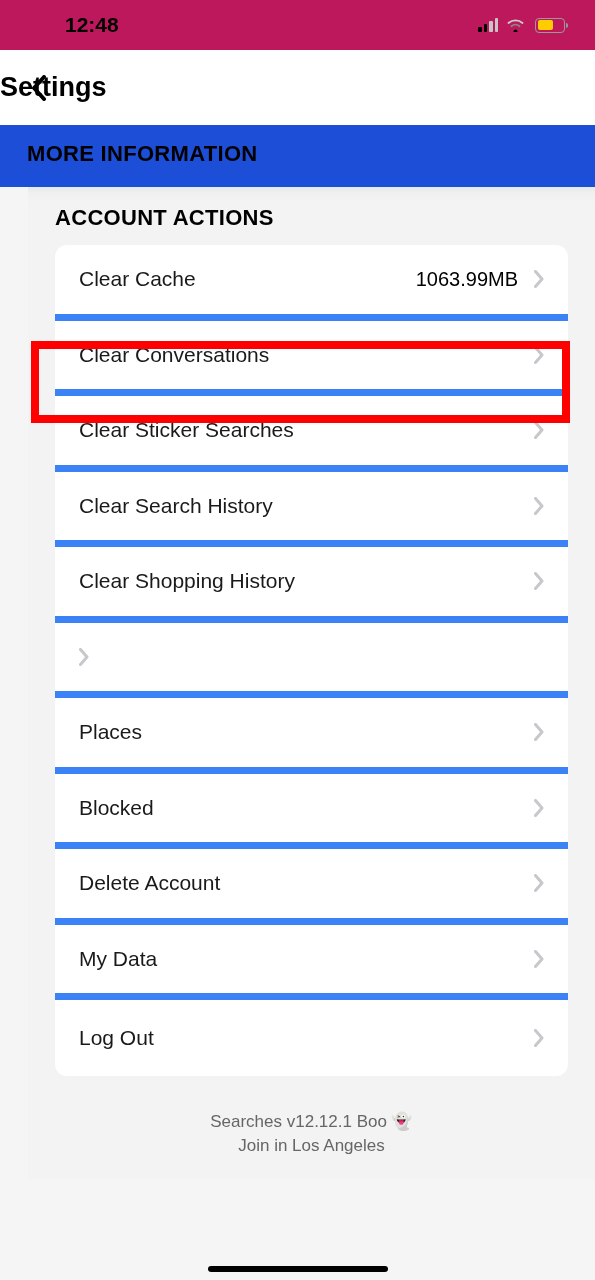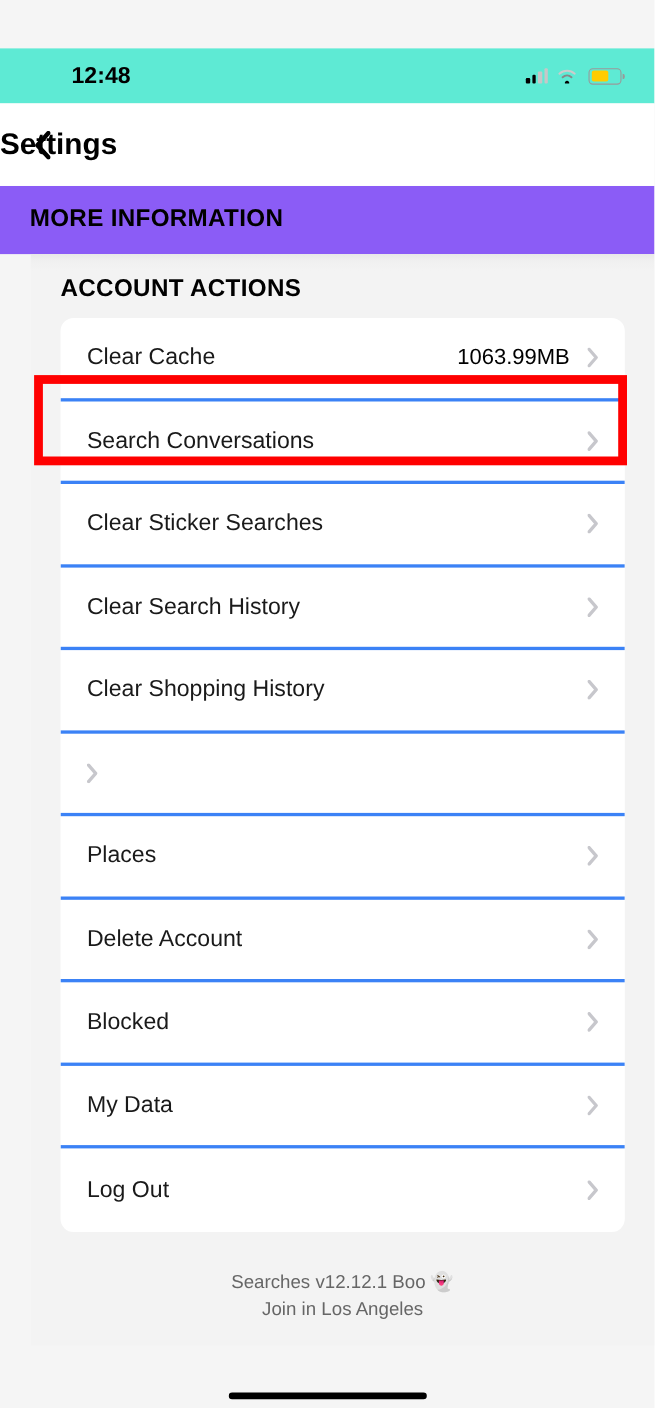--- a/index.html
+++ b/index.html
@@ -11,26 +11,25 @@
     }
     body {
       width: 595px;
       height: 1280px;
       background: #f5f5f5;
       overflow: hidden;
       position: relative;
     }
     .status-bar {
       height: 50px;
-      background: #5eead4;
+      background: #be185d;
       display: flex;
       align-items: center;
       justify-content: space-between;
       padding: 0 30px 0 65px;
-      margin-top: 44px;
     }
     .status-time {
       font-size: 21px;
       font-weight: 700;
       color: #000;
     }
     .status-icons {
       display: flex;
       align-items: center;
       gap: 6px;
@@ -99,21 +98,21 @@
       align-items: center;
       justify-content: center;
     }
     .nav-title {
       flex: 1;
       font-size: 27px;
       font-weight: 700;
       color: #000;
     }
     .section-header-white {
-      background: #8b5cf6;
+      background: #1d4ed8;
       padding: 16px 27px 20px;
       font-size: 22px;
       font-weight: 800;
       color: #000;
       letter-spacing: 0.3px;
     }
     .gray-area {
       background: linear-gradient(to bottom, #e8e8e8 0px, #f0f0f0 6px, #f3f3f3 15px);
       padding-top: 18px;
       margin-left: 28px;
@@ -129,21 +128,21 @@
       background: #fff;
       margin: 0 27px;
       border-radius: 12px;
       overflow: hidden;
     }
     .list-item {
       display: flex;
       align-items: center;
       padding: 0 24px;
       height: 75.5px;
-      border-bottom: 3px solid #3b82f6;
+      border-bottom: 7px solid #3b82f6;
     }
     .list-item:last-child {
       border-bottom: none;
       gap: 47px;
     }
     .item-label {
       flex: 1;
       font-size: 21px;
       font-weight: 400;
       color: #1a1a1a;
@@ -224,21 +223,21 @@
 
     <div class="list-item">
       <div class="item-label">Clear Cache</div>
       <div class="item-value">1063.99MB</div>
       <svg class="chevron" width="10" height="18" viewBox="0 0 10 18">
           <path d="M1.5 1.5 L8 9 L1.5 16.5" fill="none" stroke="#c7c7cc" stroke-width="3" stroke-linecap="round" stroke-linejoin="round"></path>
         </svg>
     </div>
 
     <div class="list-item">
-      <div class="item-label">Search Conversations</div>
+      <div class="item-label">Clear Conversations</div>
       <svg class="chevron" width="10" height="18" viewBox="0 0 10 18">
           <path d="M1.5 1.5 L8 9 L1.5 16.5" fill="none" stroke="#c7c7cc" stroke-width="3" stroke-linecap="round" stroke-linejoin="round"></path>
         </svg>
     </div>
 
     <div class="list-item">
       <div class="item-label">Clear Sticker Searches</div>
       <svg class="chevron" width="10" height="18" viewBox="0 0 10 18">
           <path d="M1.5 1.5 L8 9 L1.5 16.5" fill="none" stroke="#c7c7cc" stroke-width="3" stroke-linecap="round" stroke-linejoin="round"></path>
         </svg>
@@ -265,28 +264,28 @@
     </div>
 
     <div class="list-item">
       <div class="item-label">Places</div>
       <svg class="chevron" width="10" height="18" viewBox="0 0 10 18">
           <path d="M1.5 1.5 L8 9 L1.5 16.5" fill="none" stroke="#c7c7cc" stroke-width="3" stroke-linecap="round" stroke-linejoin="round"></path>
         </svg>
     </div>
 
     <div class="list-item">
+      <div class="item-label">Blocked</div>
+      <svg class="chevron" width="10" height="18" viewBox="0 0 10 18">
+          <path d="M1.5 1.5 L8 9 L1.5 16.5" fill="none" stroke="#c7c7cc" stroke-width="3" stroke-linecap="round" stroke-linejoin="round"></path>
+        </svg>
+    </div>
+
+    <div class="list-item">
       <div class="item-label">Delete Account</div>
-      <svg class="chevron" width="10" height="18" viewBox="0 0 10 18">
-          <path d="M1.5 1.5 L8 9 L1.5 16.5" fill="none" stroke="#c7c7cc" stroke-width="3" stroke-linecap="round" stroke-linejoin="round"></path>
-        </svg>
-    </div>
-
-    <div class="list-item">
-      <div class="item-label">Blocked</div>
       <svg class="chevron" width="10" height="18" viewBox="0 0 10 18">
           <path d="M1.5 1.5 L8 9 L1.5 16.5" fill="none" stroke="#c7c7cc" stroke-width="3" stroke-linecap="round" stroke-linejoin="round"></path>
         </svg>
     </div>
 
     <div class="list-item">
       <div class="item-label">My Data</div>
       <svg class="chevron" width="10" height="18" viewBox="0 0 10 18">
           <path d="M1.5 1.5 L8 9 L1.5 16.5" fill="none" stroke="#c7c7cc" stroke-width="3" stroke-linecap="round" stroke-linejoin="round"></path>
         </svg>

